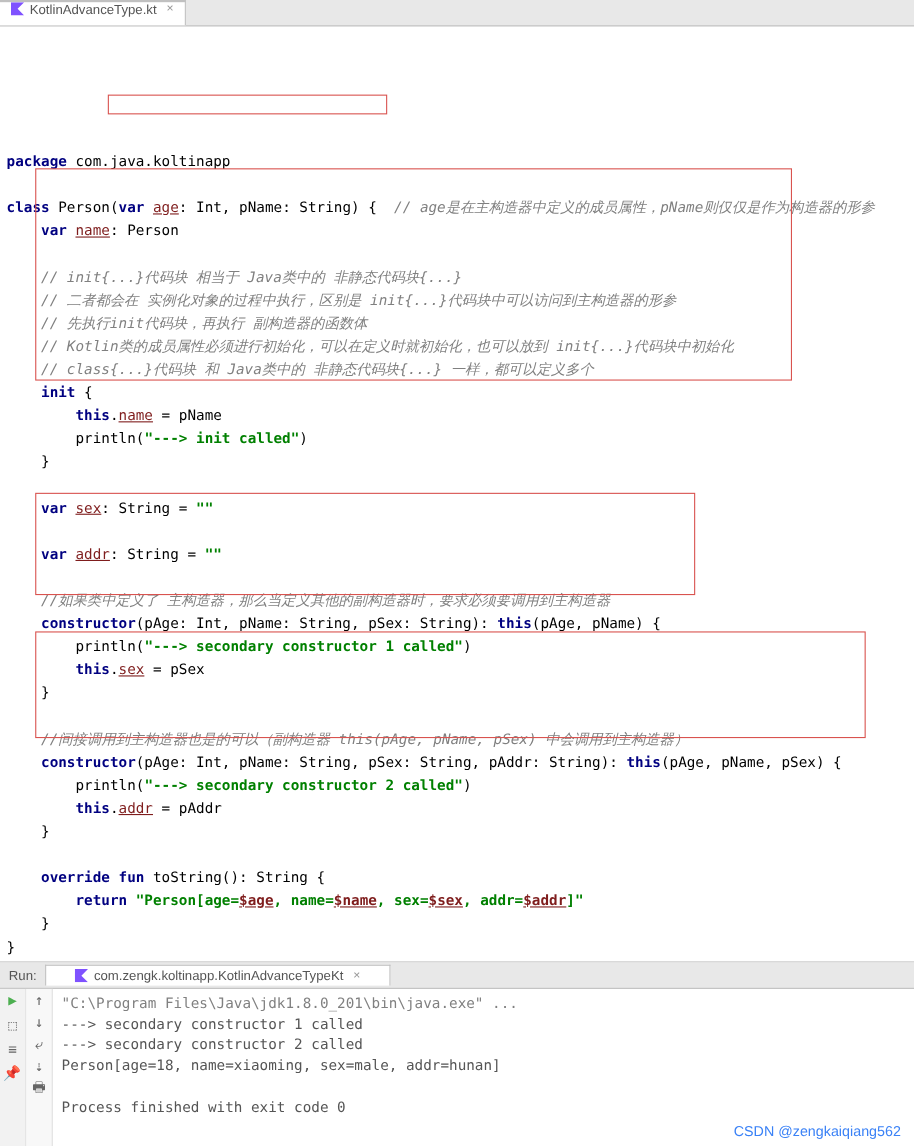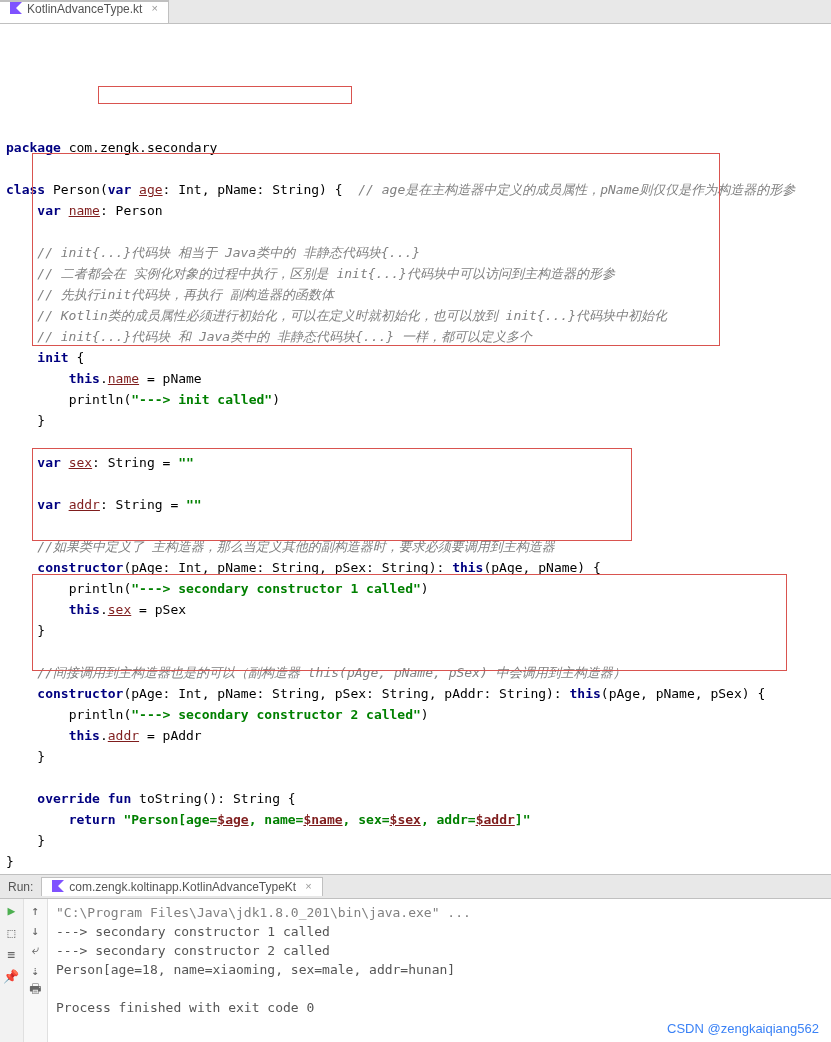--- a/index.html
+++ b/index.html
@@ -79,23 +79,23 @@
       font-size: 12px;
     }
     .run-label {
       padding: 0 8px;
       color: #555;
     }
     .run-tab {
       background: #fff;
       border: 1px solid #c0c0c0;
       border-bottom: none;
-      padding: 2px 10px;
-      display: flex;
-      align-items: flex-start;
+      padding: 2px 26px;
+      display: flex;
+      align-items: center;
       gap: 5px;
       color: #555;
     }
     .run-body {
       display: flex;
       flex: 1;
     }
     .run-toolbar {
       width: 24px;
       background: #f2f2f2;
@@ -148,30 +148,30 @@
     <span>KotlinAdvanceType.kt</span>
     <span class="tab-close">×</span>
   </div>
 </div>
 
 <div class="editor">
 <div class="red-box box1"></div>
 <div class="red-box box2"></div>
 <div class="red-box box3"></div>
 <div class="red-box box4"></div>
-<span class="kw">package</span> <span>com.zengk.secondary</span>
+<span class="kw">package</span> <span>com.java.koltinapp</span>
 
 <span class="kw">class</span> <span>Person</span><span>(<span class="kw">var</span> <span class="ident-u">age</span>: Int, pName: String)</span> {  <span class="comment">// age是在主构造器中定义的成员属性，pName则仅仅是作为构造器的形参</span>
     <span class="kw">var</span> <span class="ident-u">name</span><span>: Person</span>
 
     <span class="comment">// init{...}代码块 相当于 Java类中的 非静态代码块{...}</span>
     <span class="comment">// 二者都会在 实例化对象的过程中执行，区别是 init{...}代码块中可以访问到主构造器的形参</span>
     <span class="comment">// 先执行init代码块，再执行 副构造器的函数体</span>
     <span class="comment">// Kotlin类的成员属性必须进行初始化，可以在定义时就初始化，也可以放到 init{...}代码块中初始化</span>
-    <span class="comment">// init{...}代码块 和 Java类中的 非静态代码块{...} 一样，都可以定义多个</span>
+    <span class="comment">// class{...}代码块 和 Java类中的 非静态代码块{...} 一样，都可以定义多个</span>
     <span class="kw">init</span> {
         <span class="kw">this</span>.<span class="ident-u">name</span><span> = pName</span>
         <span class="fn">println</span>(<span class="str">"---&gt; init called"</span>)
     }
 
     <span class="kw">var</span> <span class="ident-u">sex</span><span>: String = </span><span class="str">""</span>
 
     <span class="kw">var</span> <span class="ident-u">addr</span><span>: String = </span><span class="str">""</span>
 
     <span class="comment">//如果类中定义了 主构造器，那么当定义其他的副构造器时，要求必须要调用到主构造器</span>

